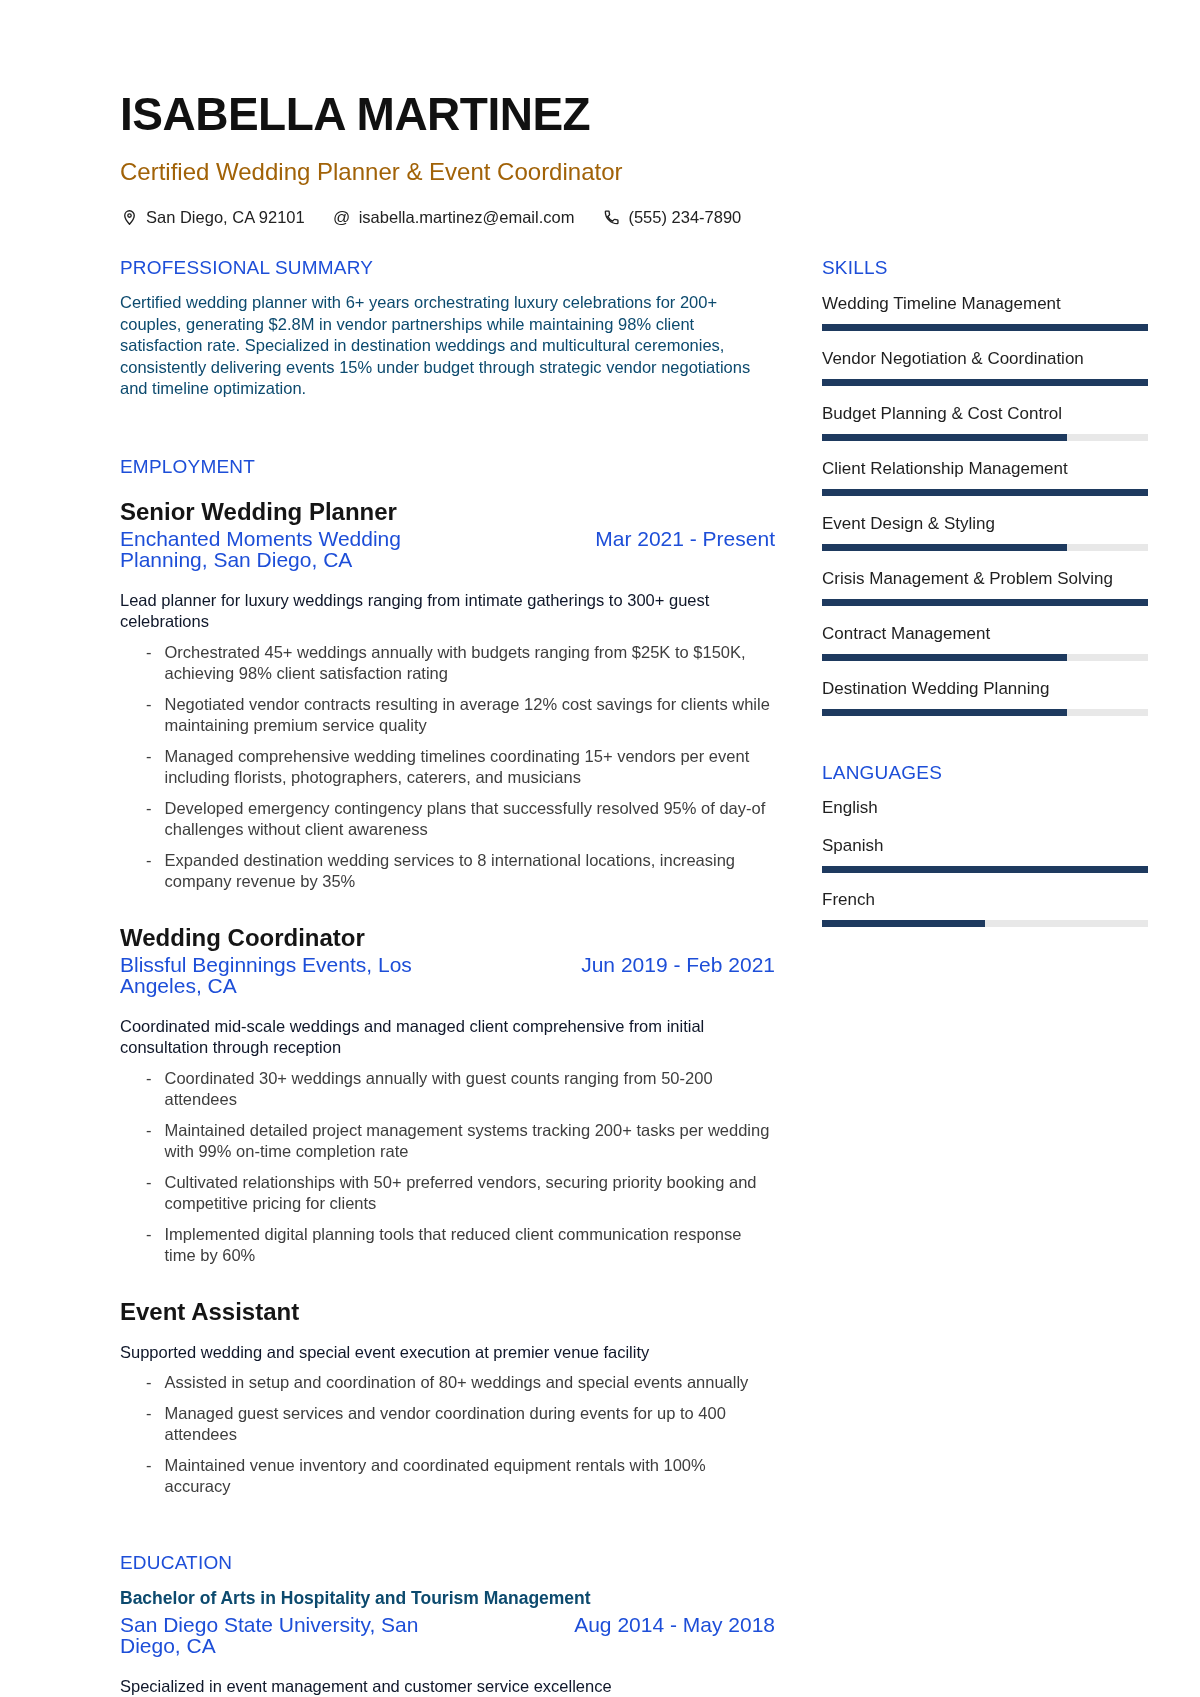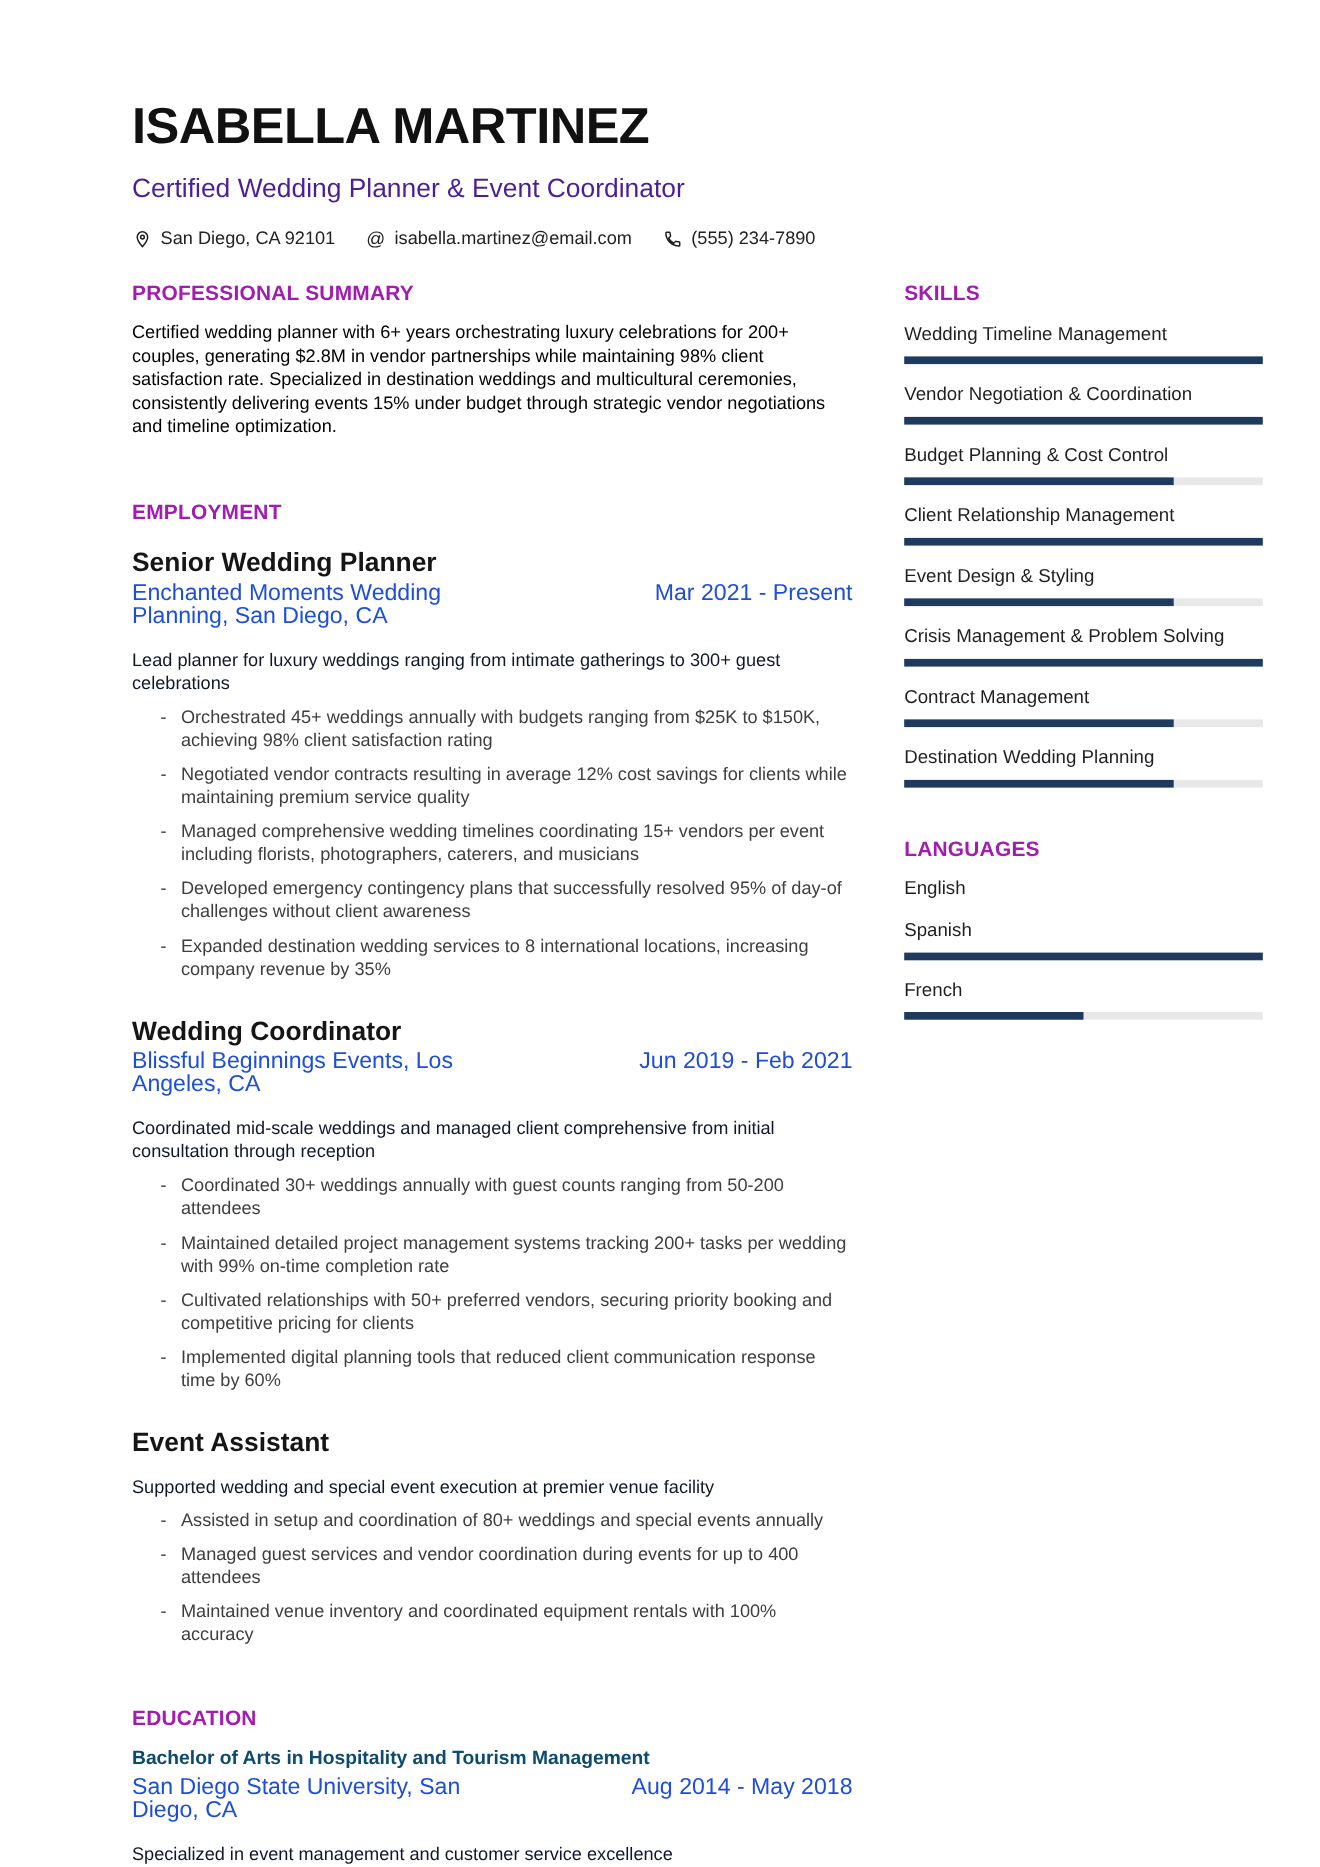--- a/index.html
+++ b/index.html
@@ -11,42 +11,42 @@
     -webkit-font-smoothing: antialiased;
   }
   .page { width: 1200px; min-height: 1697px; background: #fff; padding: 90px 87px 40px 120px; }
 
   
   .name {
     font-size: 46px; font-weight: 700; color: #111;
     letter-spacing: -0.5px; line-height: 1.05;
   }
   .candidate-title {
-    margin-top: 20px; font-size: 24px; font-weight: 400; color: #4c1d95;
+    margin-top: 20px; font-size: 24px; font-weight: 400; color: #a16207;
   }
   .contact-row {
     margin-top: 22px; display: flex; align-items: center; gap: 28px;
     font-size: 16.5px; color: #222;
   }
   .contact-item { display: inline-flex; align-items: center; gap: 8px; }
   .cicon { display: inline-flex; width: 18px; height: 18px; align-items: center; justify-content: center; }
   .cicon svg { width: 17px; height: 17px; }
   .at-glyph { font-size: 17px; font-weight: 400; color: #222; line-height: 1; }
 
   
   .columns { display: flex; margin-top: 30px; }
   .col-left { width: 655px; flex: 0 0 655px; }
   .col-gap { flex: 0 0 47px; }
   .col-right { width: 326px; flex: 0 0 326px; }
 
   h2.section-heading {
-    font-size: 19px; font-weight: 700; color: #a21caf; letter-spacing: 0.2px;
+    font-size: 19px; font-weight: 400; color: #1d4ed8; letter-spacing: 0.2px;
     line-height: 22px;
   }
-  .summary-text { margin-top: 13px; font-size: 16.5px; line-height: 21.5px; color: #000000; }
+  .summary-text { margin-top: 13px; font-size: 16.5px; line-height: 21.5px; color: #0c4a6e; }
 
   .section-employment { margin-top: 56px; }
   .job { margin-top: 23px; }
   .job + .job { margin-top: 34px; }
   .job-title-h { font-size: 24px; font-weight: 700; color: #151515; line-height: 22px; }
   .meta-row { margin-top: 5px; display: flex; justify-content: space-between; align-items: flex-start; font-size: 21px; color: #1d4ed8; line-height: 21.5px; }
   .meta-company { max-width: 350px; }
   .meta-dates { white-space: nowrap; text-align: right; }
   .job-desc { margin-top: 19px; font-size: 16.5px; line-height: 21.5px; color: #0f172a; }
   ul.bullets { margin-top: 9px; list-style: none; padding-left: 26px; }

